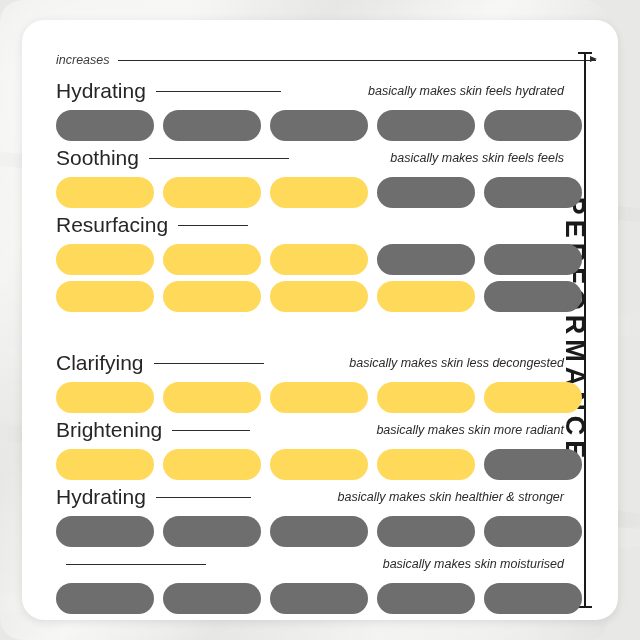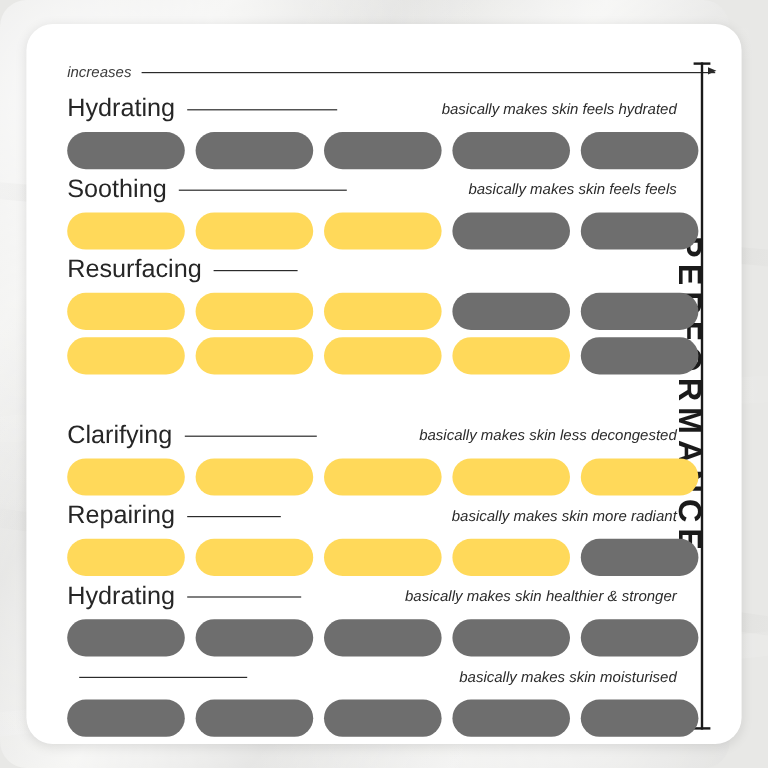--- a/index.html
+++ b/index.html
@@ -263,21 +263,21 @@
             <div class="pills">
               <div class="pill on"></div>
               <div class="pill on"></div>
               <div class="pill on"></div>
               <div class="pill on"></div>
               <div class="pill on"></div>
             </div>
           </div>
           <div class="row">
             <div class="row-head">
-              <div class="row-title">Repairing</div>
+              <div class="row-title">Brightening</div>
               <div class="row-rule" style="width: 78px;"></div>
               <div class="row-desc">basically makes skin more radiant</div>
             </div>
             <div class="pills">
               <div class="pill on"></div>
               <div class="pill on"></div>
               <div class="pill on"></div>
               <div class="pill on"></div>
               <div class="pill"></div>
             </div>

